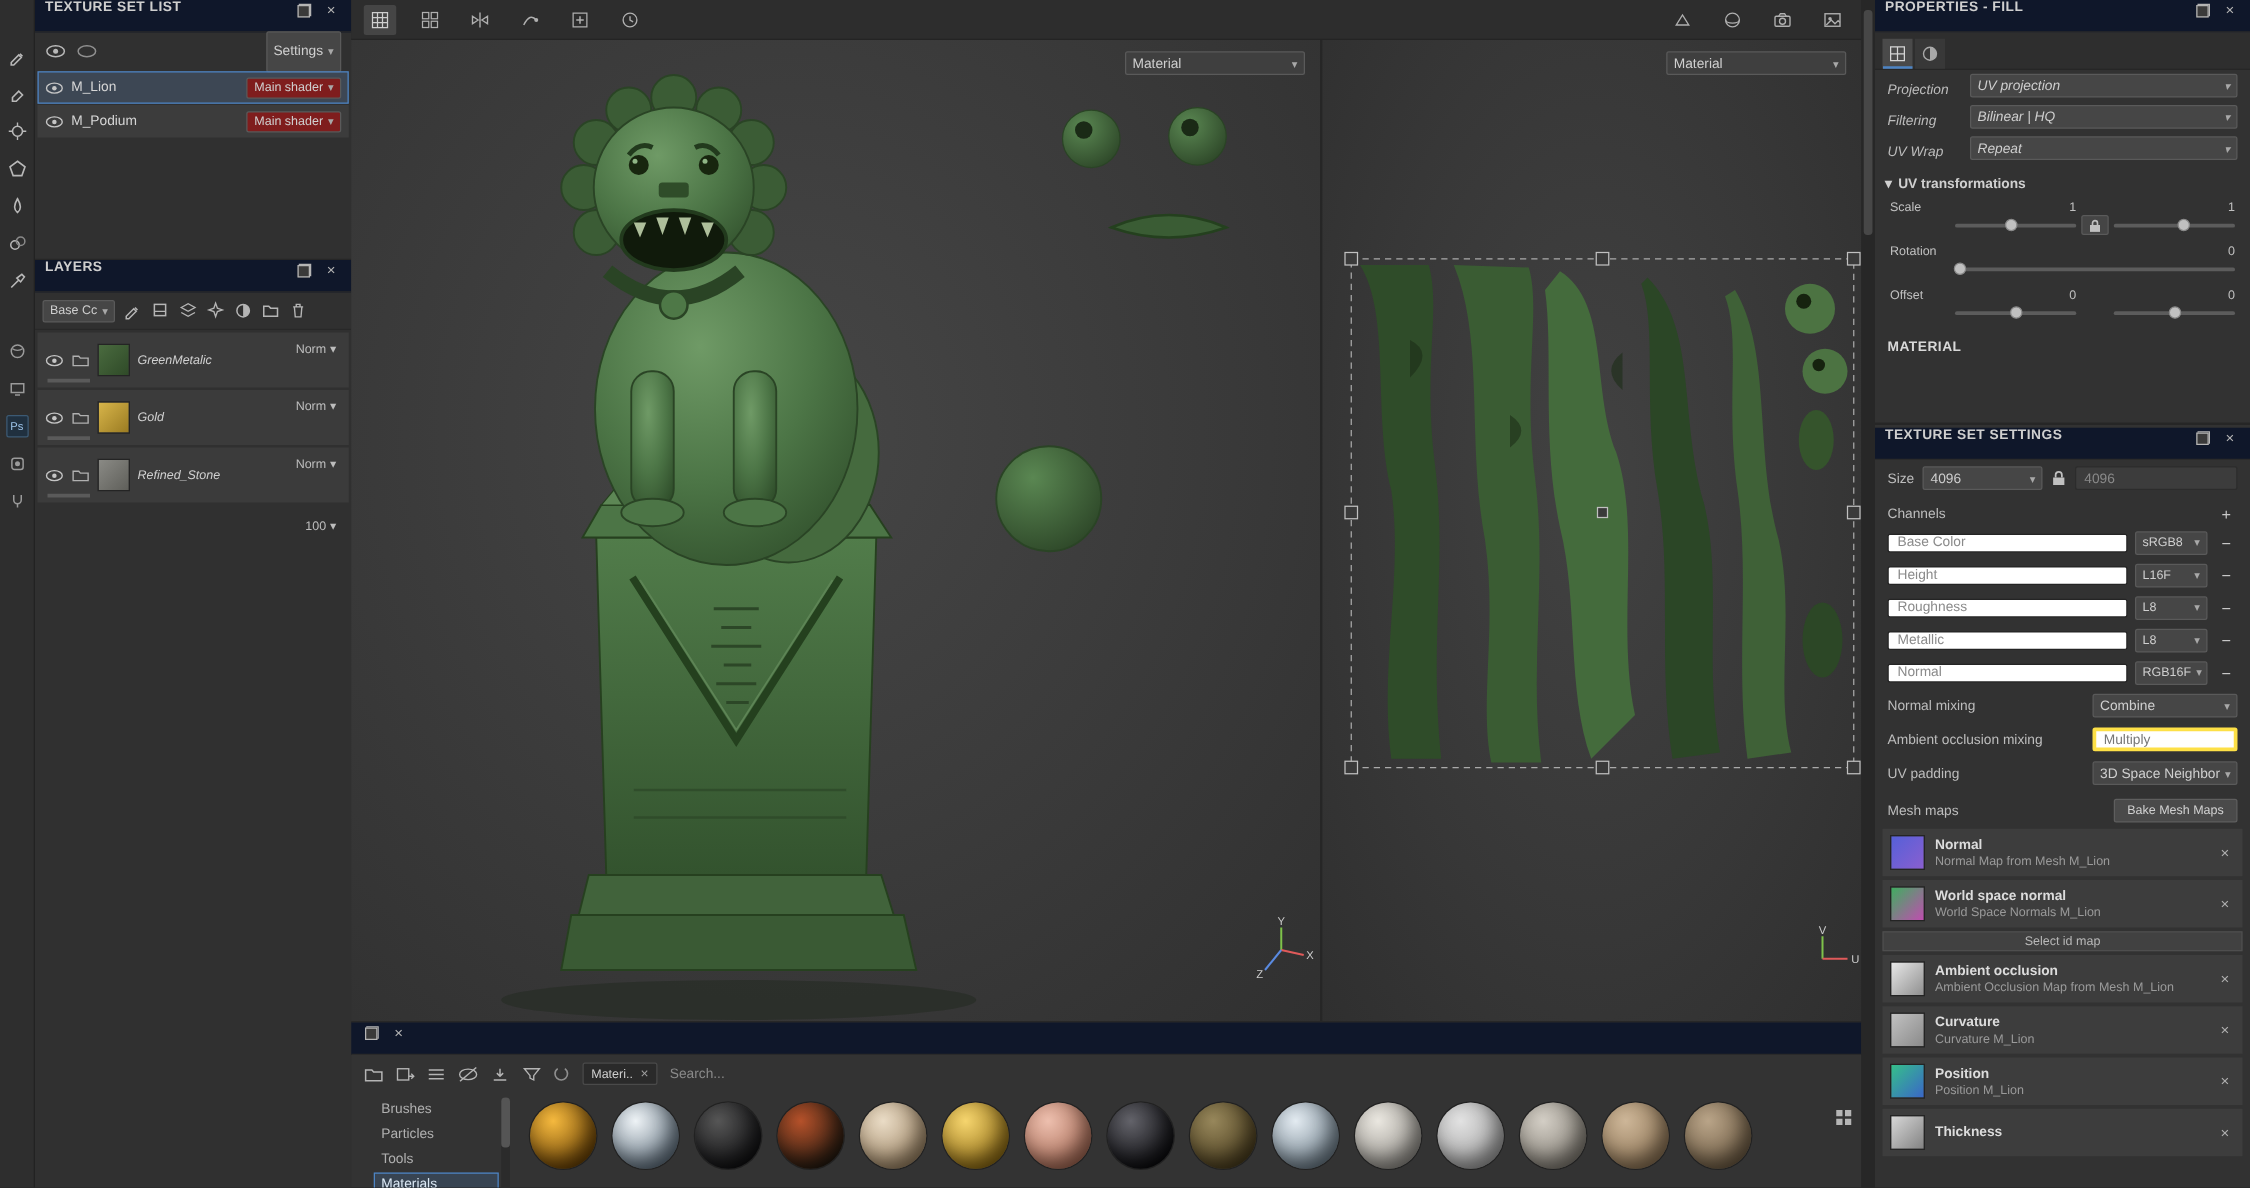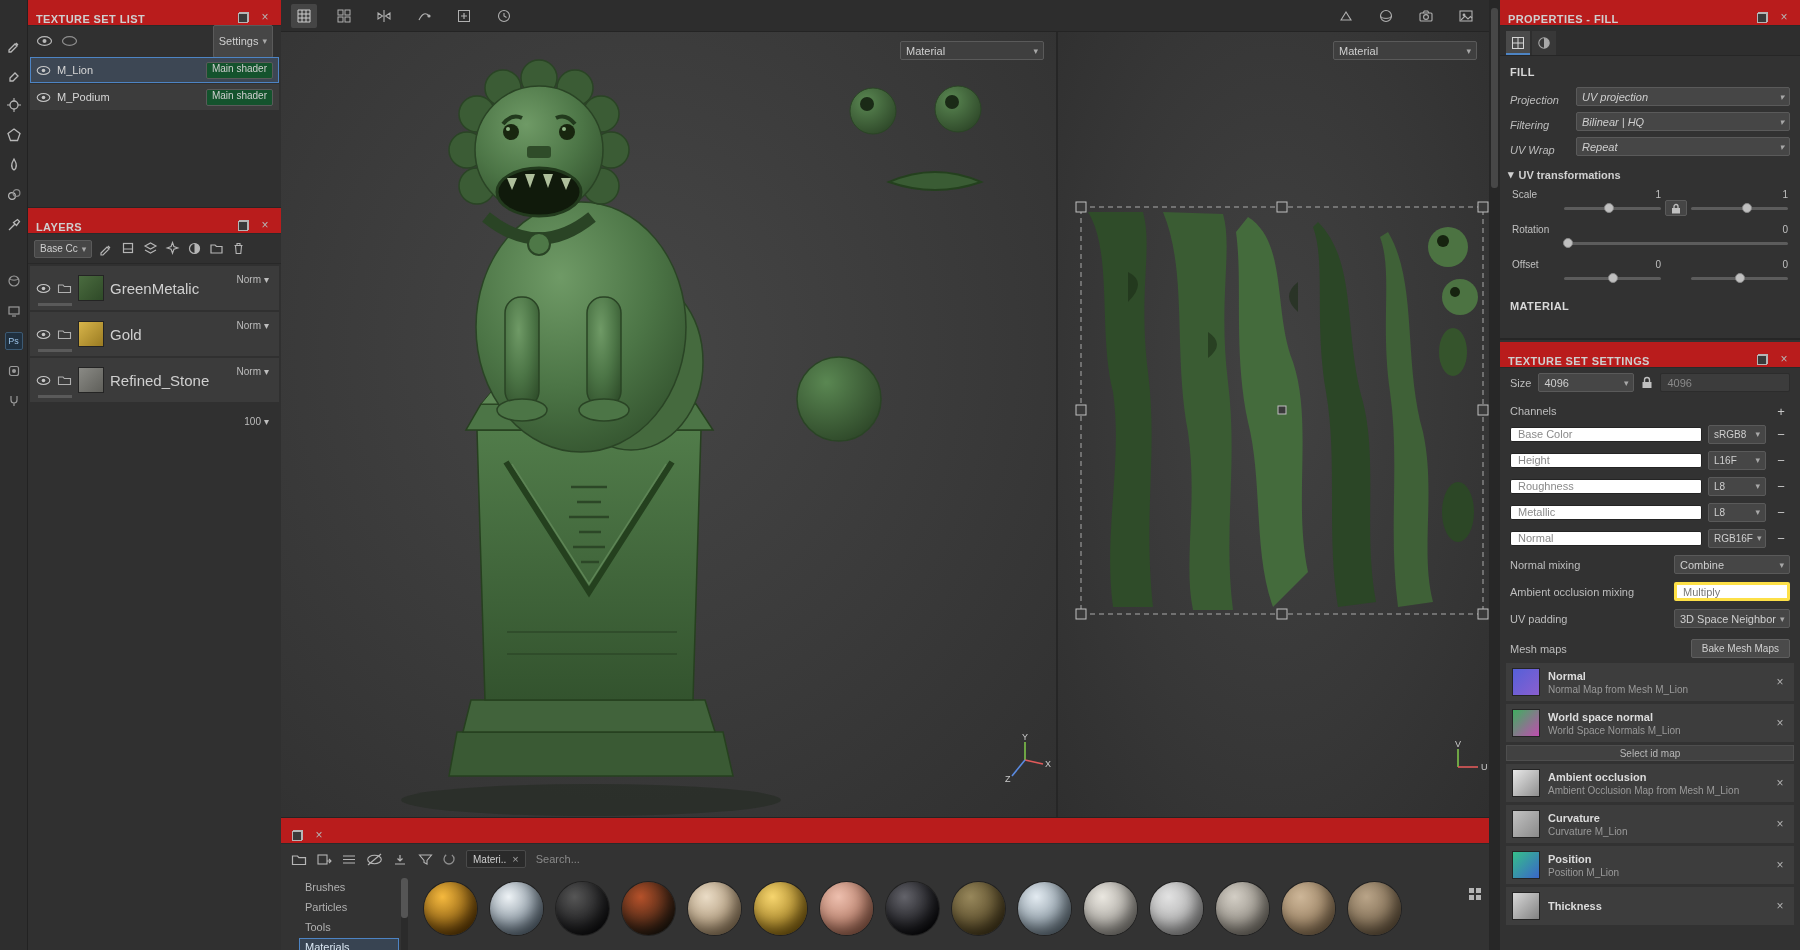--- a/index.html
+++ b/index.html
@@ -1,22 +1,22 @@
 <!DOCTYPE html>
 <html><head>
 <meta charset="utf-8">
 <style>
   * { box-sizing: border-box; margin: 0; padding: 0; }
   html,body { width:1800px; height:950px; overflow:hidden; background:#2b2b2b;
               font-family:"Liberation Sans", sans-serif; font-size:11px; color:#c8c8c8; }
   #app { position:relative; width:1800px; height:950px; background:#2b2b2b; }
 
   
-  .titlebar { height:26px; background:#b91c1c; border-bottom:1px solid #2a2a2a;
-              display:flex; align-items:flex-end; padding:0 8px; gap:6px; }
+  .titlebar { height:26px; background:#0f172a; border-bottom:1px solid #2a2a2a;
+              display:flex; align-items:flex-start; padding:0 8px; gap:6px; }
   .titlebar .t-label { font-size:11px; font-weight:bold; color:#cfcfcf; letter-spacing:.4px; flex:1;
                        white-space:nowrap; overflow:hidden; }
   .tb-btn { width:16px; height:16px; display:flex; align-items:center; justify-content:center;
             color:#b5b5b5; font-size:12px; cursor:pointer; }
   .float-ic { position:relative; width:11px; height:11px; }
   .float-ic::before { content:""; position:absolute; right:0; top:0; width:8px; height:8px; border:1px solid #b5b5b5; }
   .float-ic::after { content:""; position:absolute; left:0; bottom:0; width:8px; height:8px; border:1px solid #b5b5b5; background:#3a3a3a; }
   .dd { background:#464646; border:1px solid #5a5a5a; border-radius:2px; height:19px;
         display:flex; align-items:center; padding:0 5px; gap:4px; color:#cfcfcf; font-size:11px;
         white-space:nowrap; overflow:hidden; }
@@ -36,29 +36,29 @@
               font-size:9px; display:flex; align-items:center; justify-content:center; border-radius:2px; }
 
   
   #left-column { position:absolute; left:28px; top:0; width:253px; height:950px; background:#323232; }
   #texture-set-list { position:absolute; left:0; top:0; width:253px; height:208px; background:#303030; border-bottom:1px solid #262626; }
   .tsl-controls { height:30px; display:flex; align-items:center; gap:8px; padding:0 8px; }
   .settings-dd { margin-left:auto; height:33px; }
   .tsl-row { height:26px; margin:1px 2px; background:#3c3c3c; display:flex; align-items:center; gap:6px; padding:0 6px; cursor:pointer; }
   .tsl-row.selected { background:#3d4754; outline:1px solid var(--accent,#4d84c4); outline-offset:-1px; }
   .tsl-name { font-size:11px; color:#d6d6d6; }
-  .shader-dd { margin-left:auto; height:17px; font-size:10px; background:#14532d;flex-direction:column; }
+  .shader-dd { margin-left:auto; height:17px; font-size:10px; background:#7f1d1d; }
 
   #layers-panel { position:absolute; left:0; top:208px; width:253px; height:742px; background:#303030; }
   .layers-toolbar { height:30px; display:flex; align-items:center; gap:7px; padding:0 6px; border-bottom:1px solid #282828; }
   .blend-dd { width:58px; height:18px; font-size:10px; }
   .layer-row { height:44px; margin:2px 2px 0 2px; background:#3b3b3b; display:flex; align-items:center; padding:0 6px; gap:6px; cursor:pointer; position:relative; }
   .layer-thumb { width:26px; height:26px; border:1px solid #242424;
                  background:linear-gradient(135deg, var(--c1,#555), var(--c2,#333)); }
-  .layer-name { font-size:15px; color:#d0d0d0; flex:1; }
+  .layer-name { font-size:10px; color:#d0d0d0; flex:1;font-style:italic; }
   .layer-right { display:flex; flex-direction:column; align-items:flex-end; gap:3px; }
   .mini-dd { height:15px; font-size:10px; padding:0 4px; background:transparent; border:none; color:#bdbdbd; display:flex; gap:3px; align-items:center;margin-top:32px; }
   .mini-bar { position:absolute; left:8px; bottom:4px; width:34px; height:3px; background:#5a5a5a; }
 
   
   #center-column { position:absolute; left:281px; top:0; width:1208px; height:950px; }
   #viewport-toolbar { height:32px; background:#2d2d2d; border-bottom:1px solid #242424;
                       display:flex; align-items:center; padding:0 10px; gap:14px; }
   #viewport-toolbar .vt-spacer { flex:1; }
   .vt-btn { width:26px; height:24px; display:flex; align-items:center; justify-content:center; cursor:pointer; border-radius:2px; }
@@ -730,21 +730,20 @@
               <path d="M1.5 7 h11 M7 1.5 v11" stroke="#d5d5d5"></path>
             </svg>
         </span>
         <span class="prop-tab">
           <svg width="14" height="14">
               <circle cx="7" cy="7" r="5.2" stroke="#a8a8a8" fill="none" stroke-width="1.1"></circle>
               <path d="M7 1.8 a5.2 5.2 0 0 1 0 10.4 z" fill="#a8a8a8"></path>
             </svg>
         </span>
       </div>
-      <div class="section-h">FILL</div>
 
       <div class="prop-row">
         <span class="prop-label">Projection</span>
         <div class="dd">
           <span>UV projection</span>
           <span class="dd-arrow">▾</span>
         </div>
       </div>
       <div class="prop-row">
         <span class="prop-label">Filtering</span>

